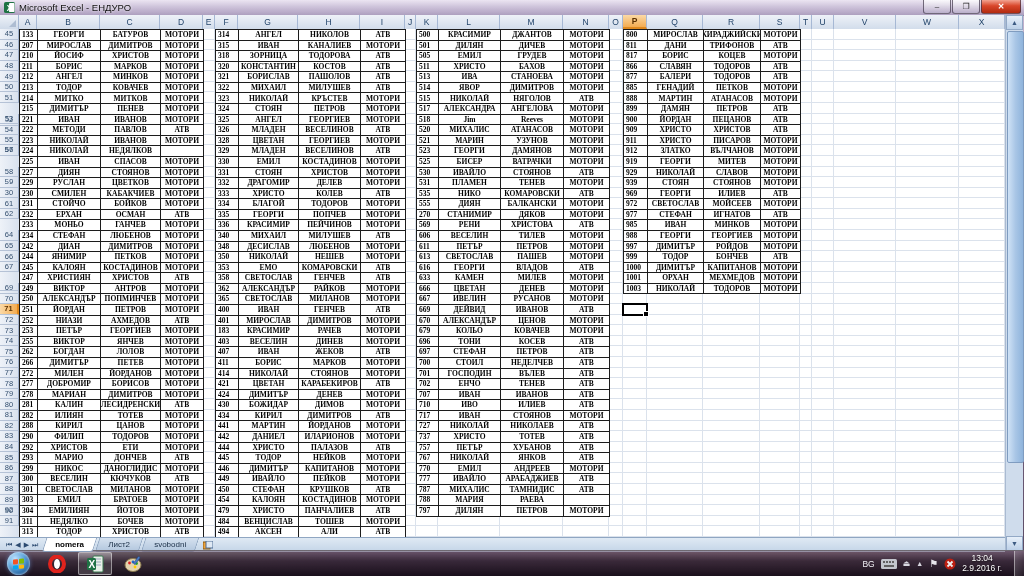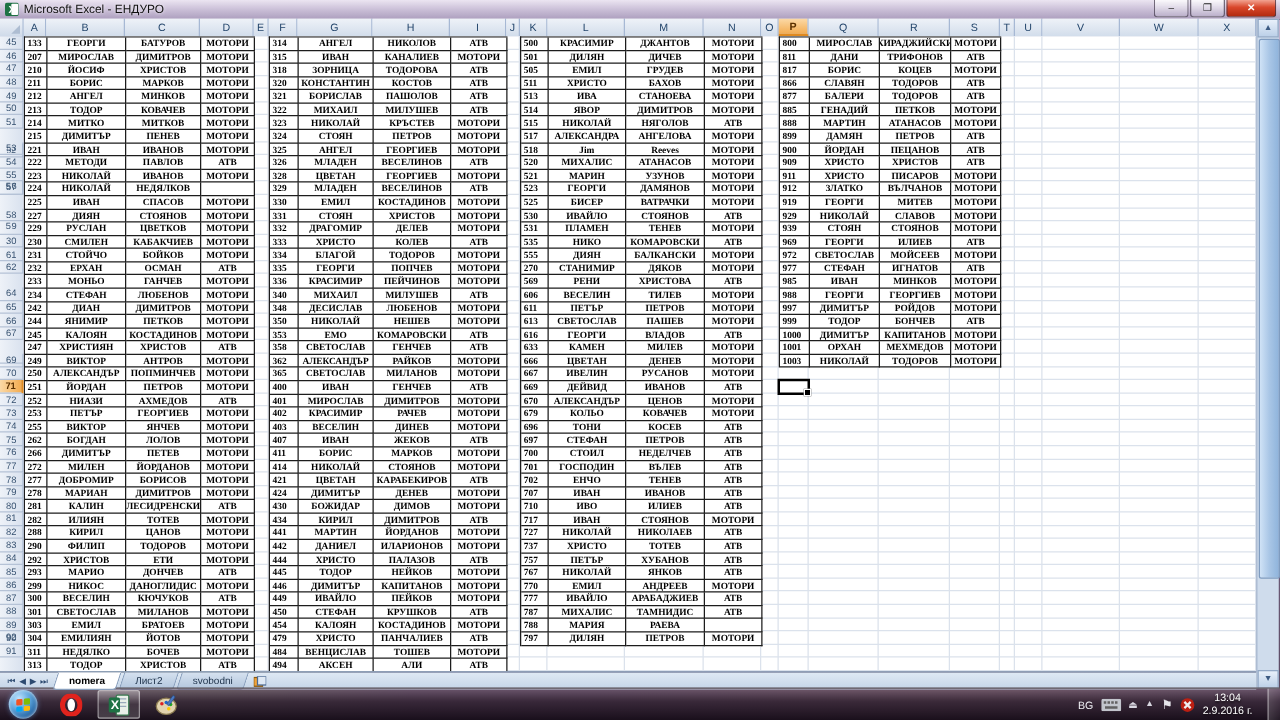--- a/index.html
+++ b/index.html
@@ -560,21 +560,21 @@
         <div class="cell">МИЛАНОВ</div>
         <div class="cell">МОТОРИ</div>
         <div class="cell num">400</div>
         <div class="cell">ИВАН</div>
         <div class="cell">ГЕНЧЕВ</div>
         <div class="cell">АТВ</div>
         <div class="cell num">401</div>
         <div class="cell">МИРОСЛАВ</div>
         <div class="cell">ДИМИТРОВ</div>
         <div class="cell">МОТОРИ</div>
-        <div class="cell num">402</div>
+        <div class="cell num">183</div>
         <div class="cell">КРАСИМИР</div>
         <div class="cell">РАЧЕВ</div>
         <div class="cell">МОТОРИ</div>
         <div class="cell num">403</div>
         <div class="cell">ВЕСЕЛИН</div>
         <div class="cell">ДИНЕВ</div>
         <div class="cell">МОТОРИ</div>
         <div class="cell num">407</div>
         <div class="cell">ИВАН</div>
         <div class="cell">ЖЕКОВ</div>

